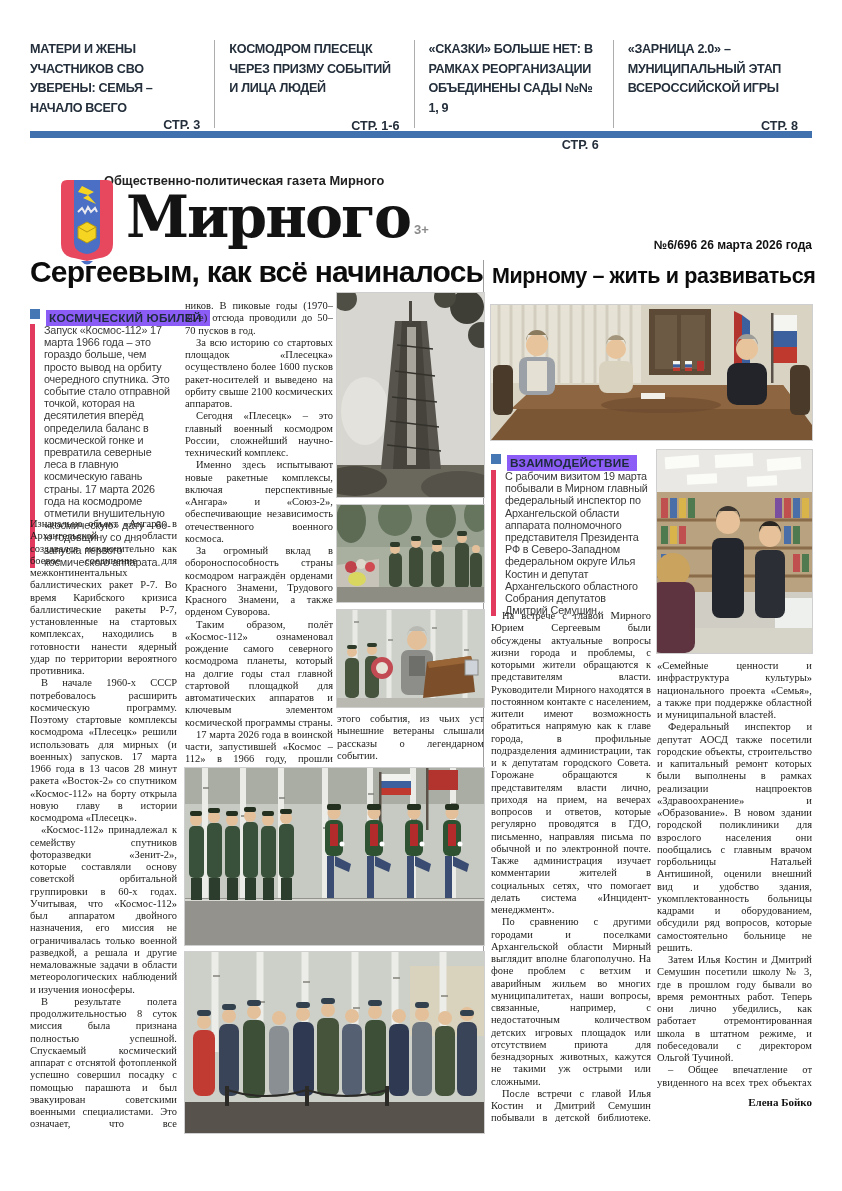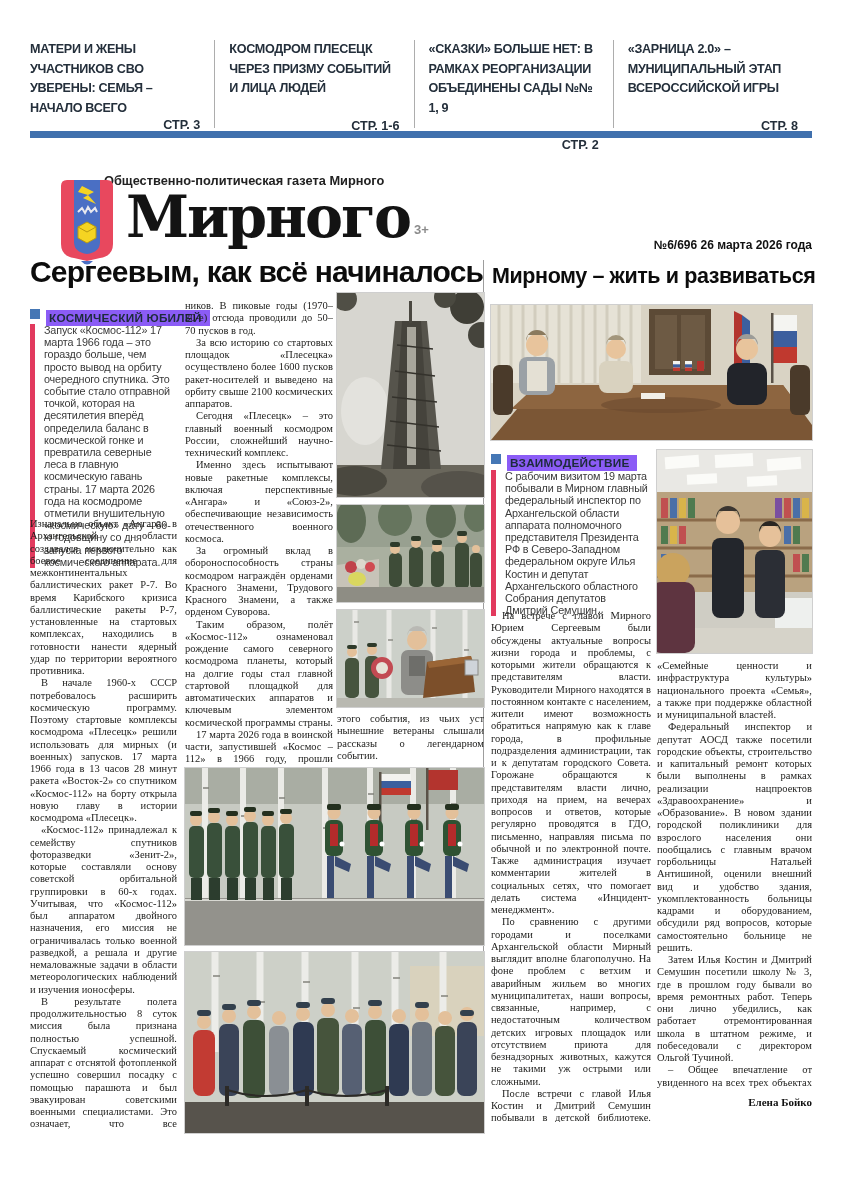--- a/index.html
+++ b/index.html
@@ -63,21 +63,21 @@
     <div class="teaser">
       <div class="teaser-title">МАТЕРИ И ЖЕНЫ УЧАСТНИКОВ СВО УВЕРЕНЫ: СЕМЬЯ – НАЧАЛО ВСЕГО</div>
       <div class="teaser-page">СТР. 3</div>
     </div>
     <div class="teaser">
       <div class="teaser-title">КОСМОДРОМ ПЛЕСЕЦК ЧЕРЕЗ ПРИЗМУ СОБЫТИЙ И ЛИЦА ЛЮДЕЙ</div>
       <div class="teaser-page">СТР. 1-6</div>
     </div>
     <div class="teaser">
       <div class="teaser-title">«СКАЗКИ» БОЛЬШЕ НЕТ: В РАМКАХ РЕОРГАНИЗАЦИИ ОБЪЕДИНЕНЫ САДЫ №№ 1, 9</div>
-      <div class="teaser-page">СТР. 2</div>
+      <div class="teaser-page">СТР. 6</div>
     </div>
     <div class="teaser">
       <div class="teaser-title">«ЗАРНИЦА 2.0» – МУНИЦИПАЛЬНЫЙ ЭТАП ВСЕРОССИЙСКОЙ ИГРЫ</div>
       <div class="teaser-page">СТР. 8</div>
     </div>
   </div>
   <div class="bluebar"></div>
 
   <div class="tagline">Общественно-политическая газета Мирного</div>
   <div class="nameplate">

